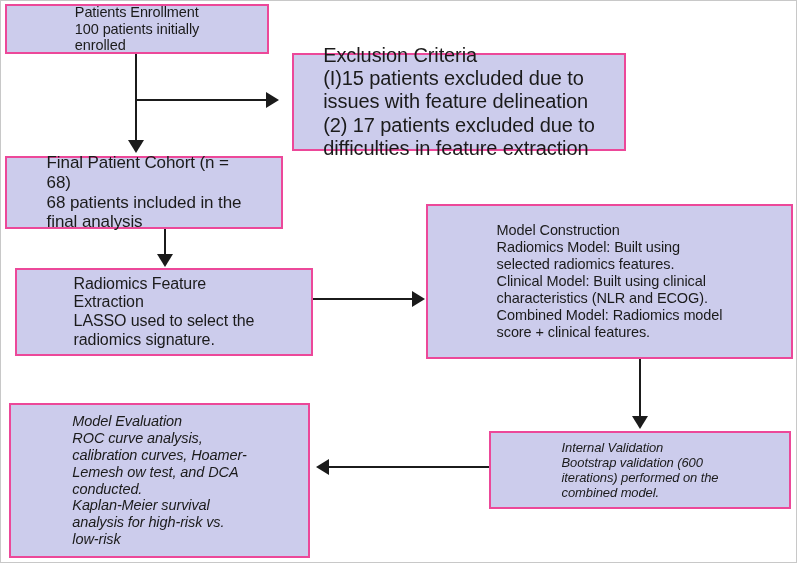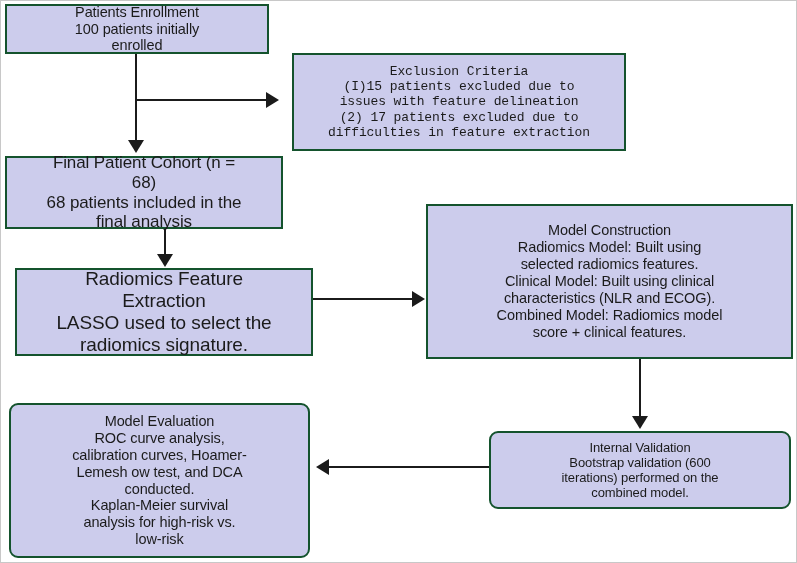--- a/index.html
+++ b/index.html
@@ -14,37 +14,37 @@
     background: #ffffff;
     border: 1px solid #c8c8c8;
     box-sizing: border-box;
     overflow: hidden;
     font-family: "Liberation Sans", sans-serif;
   }
   .node {
     position: absolute;
     box-sizing: border-box;
     background: #ccccec;
-    border: 2px solid #14532d;
+    border: 2px solid #ec4899;
     color: #1b1b1b;
     display: flex;
     align-items: center;
     justify-content: center;
-    text-align: center;
+    text-align: left;
     line-height: 1.17;
     white-space: pre-line;
     letter-spacing: -0.1px;
   }
-  .node.rounded { border-radius: 9px; }
+  .node.rounded { border-radius: 0; font-style: italic; }
 
   
   #n-enrollment      { left: 4px;   top: 3px;   width: 264px; height: 50px;  font-size: 14.5px; }
-  #n-exclusion       { left: 291px; top: 52px;  width: 334px; height: 98px;  font-size: 13px; font-family: Liberation Mono, monospace; }
+  #n-exclusion       { left: 291px; top: 52px;  width: 334px; height: 98px;  font-size: 20px; }
   #n-cohort          { left: 4px;   top: 155px; width: 278px; height: 73px;  font-size: 17px; }
-  #n-extraction      { left: 14px;  top: 267px; width: 298px; height: 88px;  font-size: 19px; }
+  #n-extraction      { left: 14px;  top: 267px; width: 298px; height: 88px;  font-size: 16px; }
   #n-construction    { left: 425px; top: 203px; width: 367px; height: 155px; font-size: 14.5px; }
   #n-validation      { left: 488px; top: 430px; width: 302px; height: 78px;  font-size: 13px; }
   #n-evaluation      { left: 8px;   top: 402px; width: 301px; height: 155px; font-size: 14.5px; }
 
   
   .edge {
     position: absolute;
     background: #1b1b1b;
   }
   .edge.v { width: 2px; }

